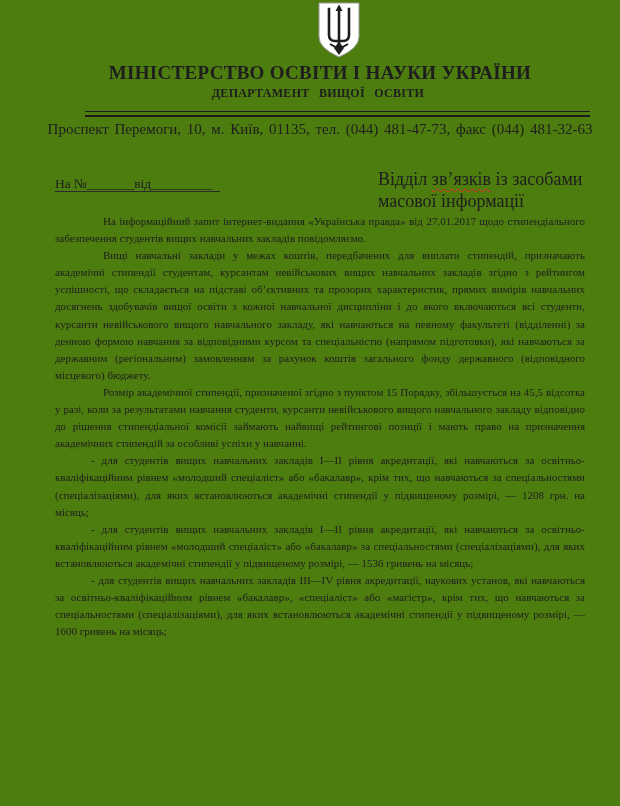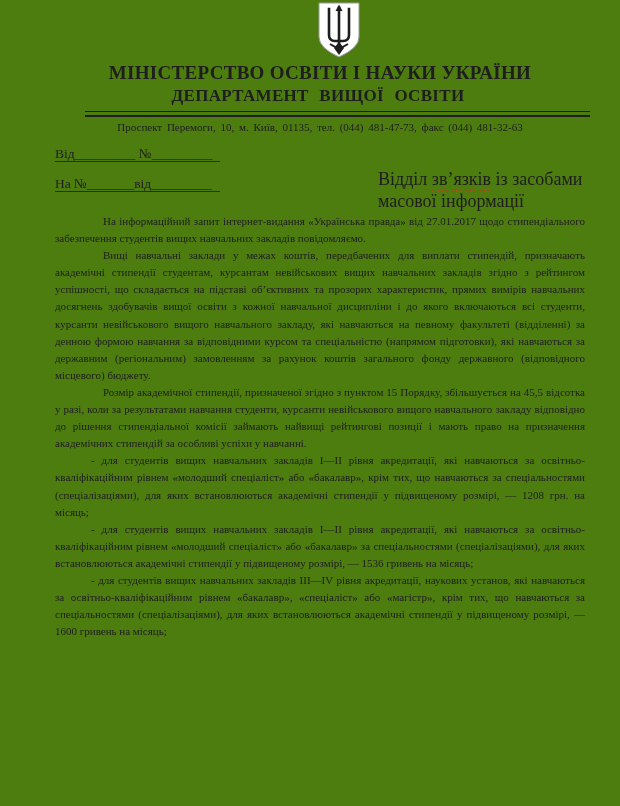--- a/index.html
+++ b/index.html
@@ -15,32 +15,32 @@
   .emblem { position: absolute; left: 316px; top: 2px; width: 46px; height: 56px; }
   .emblem svg { width: 100%; height: 100%; display: block; }
 
   .ministry {
     position: absolute; top: 62px; left: 40px; right: 20px;
     text-align: center; font-weight: bold; font-size: 19px;
     letter-spacing: 0.3px; white-space: nowrap;
   }
   .dept {
     position: absolute; top: 86px; left: 36px; right: 20px;
-    text-align: center; font-weight: bold; font-size: 17px;
+    text-align: center; font-weight: bold; font-size: 12px;
     word-spacing: 6px; letter-spacing: 0.3px;
   }
   .rule {
     position: absolute; top: 111px; left: 85px; right: 30px;
     height: 3px;
     border-top: 1px solid #1e1e1e;
     border-bottom: 2px solid #1e1e1e;
   }
   .address {
     position: absolute; top: 121px; left: 40px; right: 20px;
-    text-align: center; font-size: 11px; word-spacing: 2px;
+    text-align: center; font-size: 15px; word-spacing: 2px;
     white-space: nowrap;
   }
   .ref-row { position: absolute; left: 55px; font-size: 13.5px; }
   .ref-row-out { top: 146px; }
   .ref-row-in  { top: 176px; }
   .ref-blanks { border-bottom: 1px solid #2b2b2b; padding-right: 8px; }
 
   .recipient {
     position: absolute; top: 169px; left: 378px; width: 212px;
     font-size: 18px; line-height: 21.5px;
@@ -81,23 +81,20 @@
     </svg>
   </div>
 
   <div class="ministry">МІНІСТЕРСТВО ОСВІТИ І НАУКИ УКРАЇНИ</div>
   <div class="dept">ДЕПАРТАМЕНТ ВИЩОЇ ОСВІТИ</div>
 
   <div class="rule"></div>
 
   <div class="address">Проспект Перемоги, 10, м. Київ, 01135, тел. (044) 481-47-73, факс (044) 481-32-63</div>
 
-  <div class="ref-row ref-row-out">
-    <span class="ref-blanks">Від_________ №_________</span>
-  </div>
 
   <div class="ref-row ref-row-in">
     <span class="ref-blanks">На №_______від_________</span>
   </div>
 
   <div class="recipient">
     <span>Відділ</span>
     <span class="squiggle">зв’язків</span>
     <span>із засобами масової інформації</span>
   </div>

